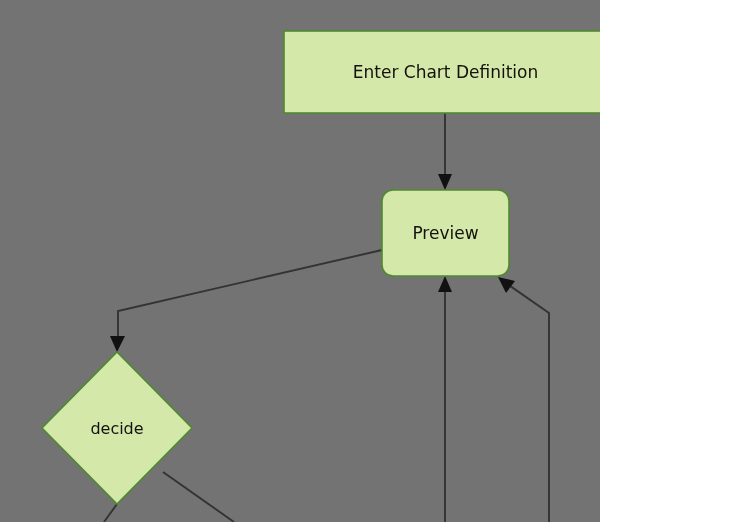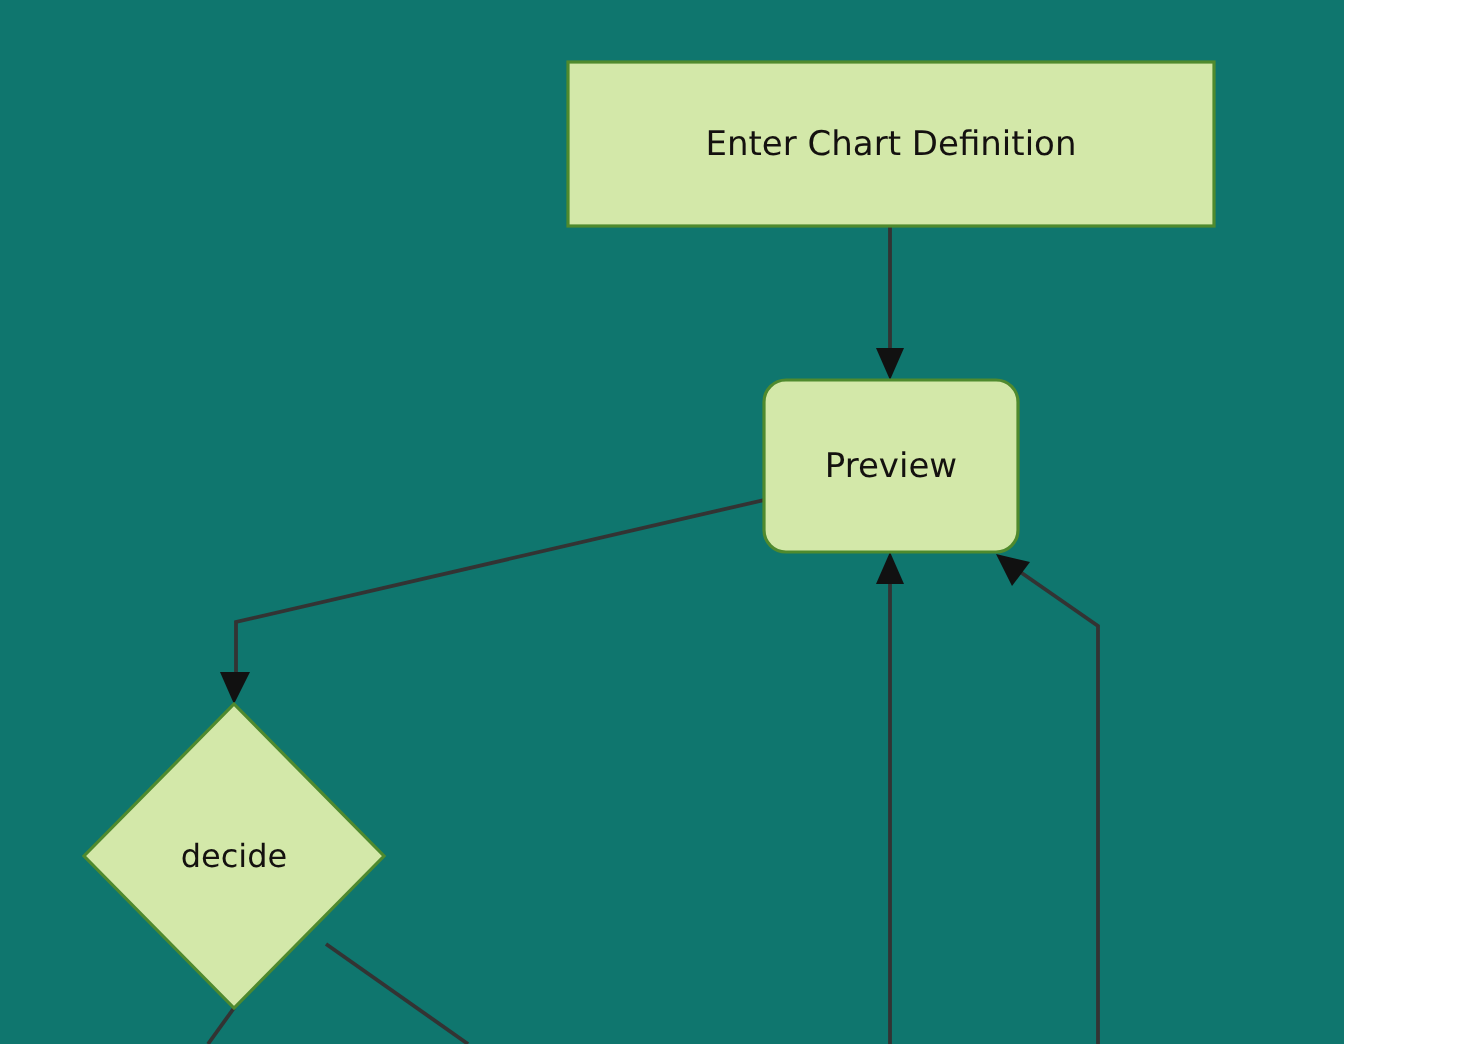--- a/index.html
+++ b/index.html
@@ -2,23 +2,23 @@
 <html><head>
 <meta charset="utf-8">
 <style>
   html, body {
     margin: 0;
     padding: 0;
     background: #ffffff;
   }
   #canvas {
     position: relative;
-    width: 672px;
+    width: 600px;
     height: 522px;
-    background: #0f766e;
+    background: #737373;
     overflow: hidden;
     font-family: "DejaVu Sans", "Liberation Sans", sans-serif;
   }
   #flow-svg {
     position: absolute;
     left: 0;
     top: 0;
     width: 740px;
     height: 522px;
   }

